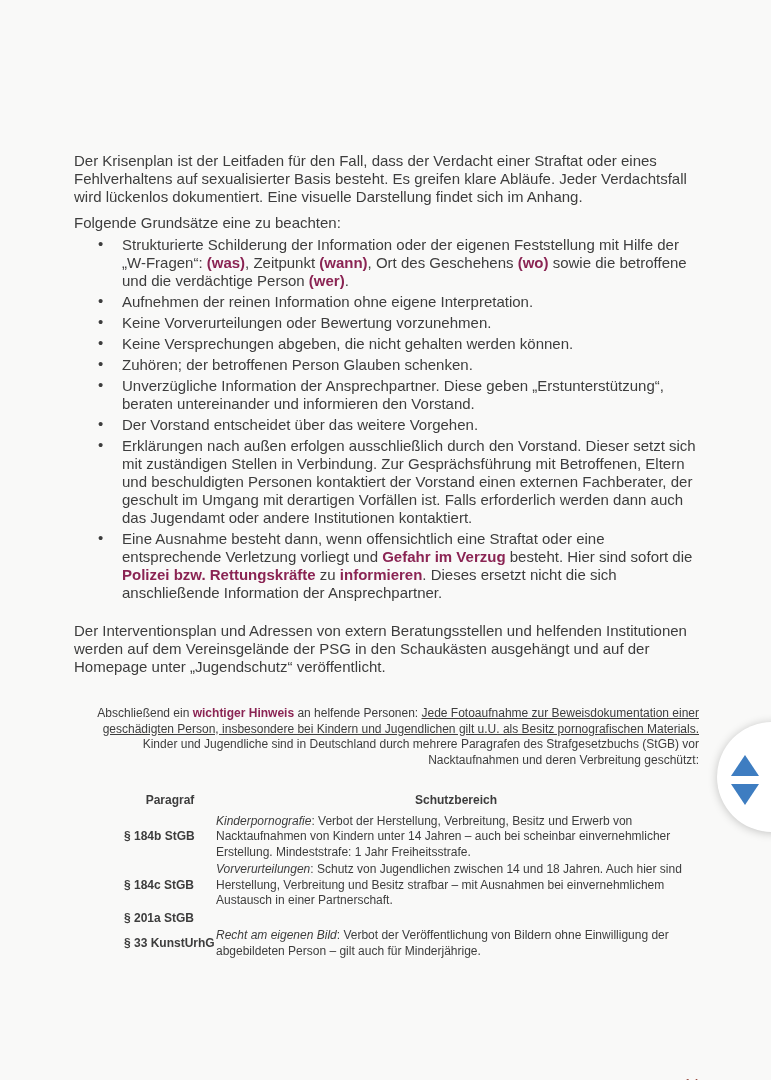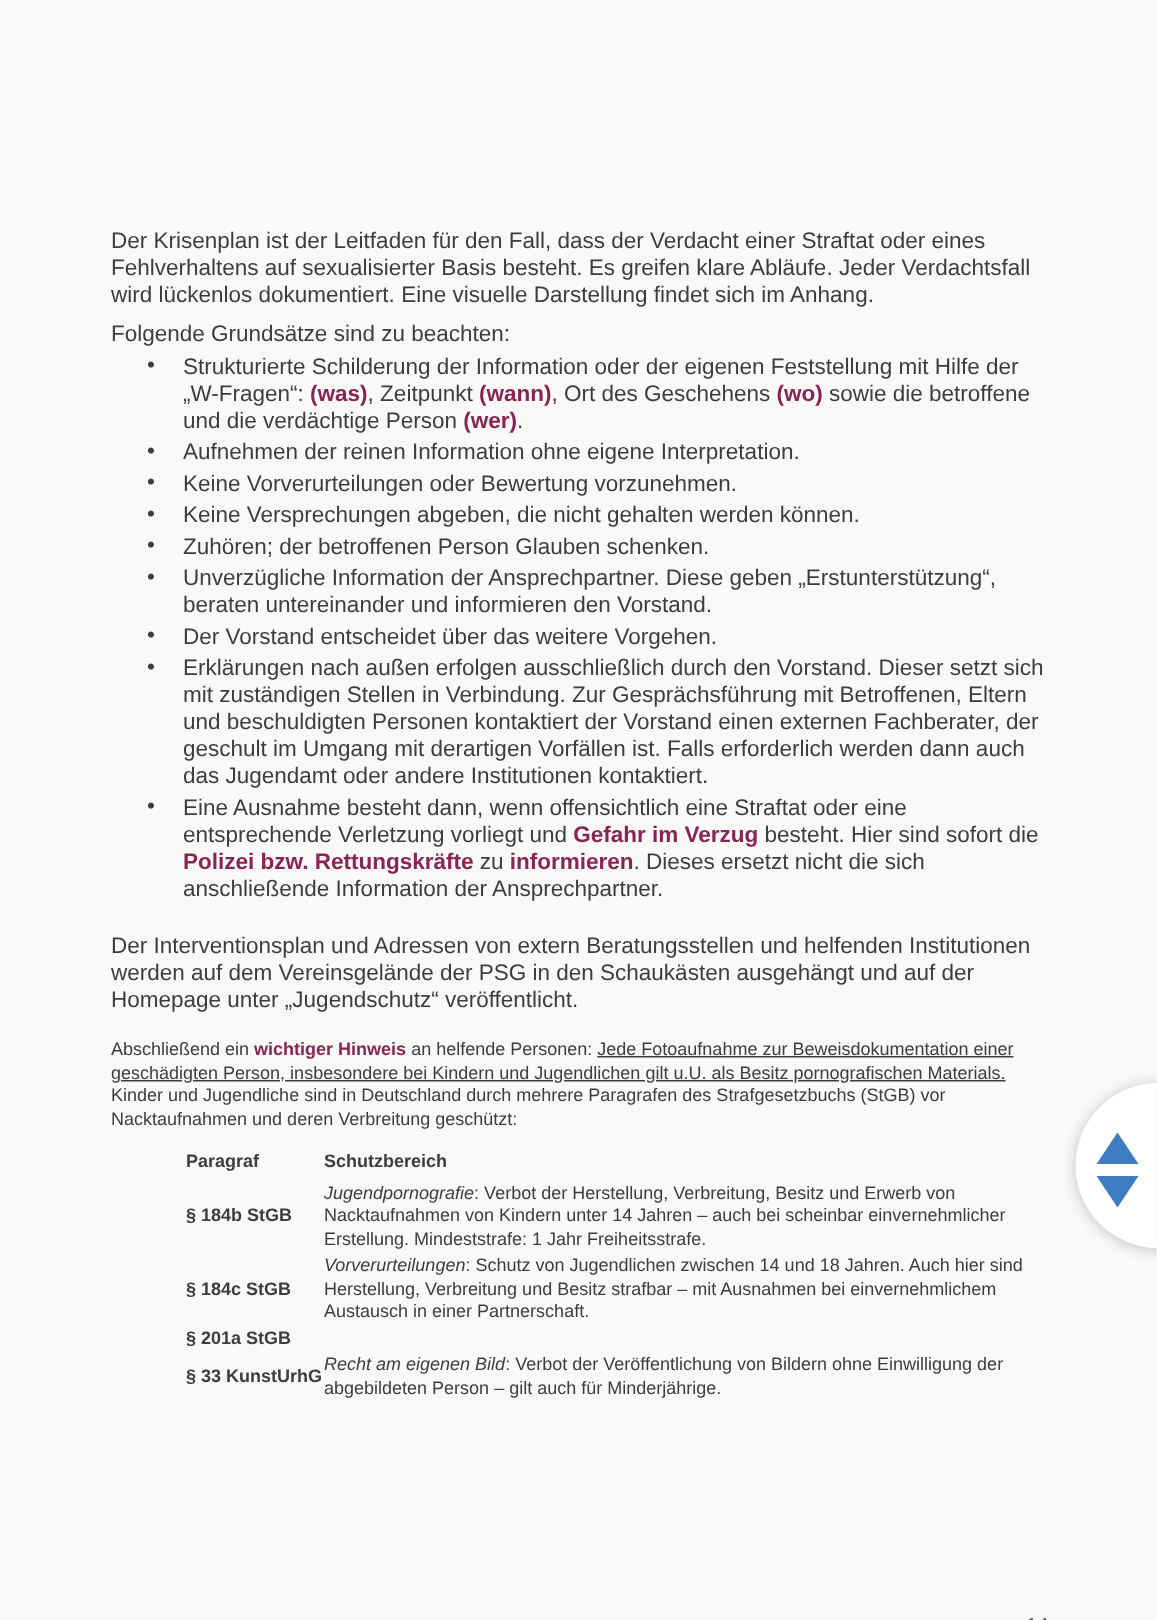--- a/index.html
+++ b/index.html
@@ -34,31 +34,31 @@
     list-style: none; margin: 4px 0 0 0; padding: 0;
     font-size: 15px; line-height: 18px;
   }
   ul.principles li { position: relative; padding-left: 48px; margin-bottom: 3px; }
   ul.principles li::before {
     content: "\2022";
     position: absolute; left: 24px; top: -1px;
     font-size: 15px;
   }
   p.plan-para { margin-top: 20px; }
-  p.notice { margin-top: 16px; font-size: 12px; line-height: 15.5px; }
+  p.notice { margin-top: 30px; font-size: 12px; line-height: 15.5px; text-align: right; }
   .seg-em { font-weight: bold; color: var(--accent); }
   .seg-underline { text-decoration: underline; }
   .seg-italic { font-style: italic; }
   .law-table {
     margin: 13px 0 0 50px; width: 572px;
     font-size: 12px; line-height: 15.5px;
   }
   .lt-header, .lt-row { display: grid; grid-template-columns: 92px 480px; }
   .lt-header { font-weight: bold; margin-bottom: 5px; }
-  .lt-header > div { text-align: left; }
+  .lt-header > div { text-align: center; margin-top: 12px; }
   .lt-row { align-items: center; margin-bottom: 2px; }
   .lt-label { font-weight: bold; }
   .page-number {
     position: absolute; top: 1076px; right: 72px;
     font-size: 13.5px; color: var(--page-num);
   }
   .scroll-widget {
     position: absolute; left: 717px; top: 722px;
     width: 110px; height: 110px; border-radius: 50%;
     background: #ffffff;
@@ -81,21 +81,21 @@
     cursor: pointer;
   }
 </style>
 </head>
 <body>
 
 <div class="doc">
 
   <p class="body">Der Krisenplan ist der Leitfaden für den Fall, dass der Verdacht einer Straftat oder eines Fehlverhaltens auf sexualisierter Basis besteht. Es greifen klare Abläufe. Jeder Verdachtsfall wird lückenlos dokumentiert. Eine visuelle Darstellung findet sich im Anhang.</p>
 
-  <p class="body lead-in">Folgende Grundsätze sind zu beachten:</p>
+  <p class="body lead-in">Folgende Grundsätze eine zu beachten:</p>
 
   <ul class="principles">
       <li><span>Strukturierte Schilderung der Information oder der eigenen Feststellung mit Hilfe der „W-Fragen“:  </span><span class="seg-em">(was)</span><span>, Zeitpunkt </span><span class="seg-em">(wann)</span><span>, Ort des Geschehens </span><span class="seg-em">(wo)</span><span> sowie die betroffene und die verdächtige Person </span><span class="seg-em">(wer)</span><span>.</span></li>
       <li><span>Aufnehmen der reinen Information ohne eigene Interpretation.</span></li>
       <li><span>Keine Vorverurteilungen oder Bewertung vorzunehmen.</span></li>
       <li><span>Keine Versprechungen abgeben, die nicht gehalten werden können.</span></li>
       <li><span>Zuhören; der betroffenen Person Glauben schenken.</span></li>
       <li><span>Unverzügliche Information der Ansprechpartner. Diese geben „Erstunterstützung“, beraten untereinander und  informieren den Vorstand.</span></li>
       <li><span>Der Vorstand entscheidet über das weitere Vorgehen.</span></li>
       <li><span>Erklärungen nach außen erfolgen ausschließlich durch den Vorstand. Dieser setzt sich mit zuständigen Stellen in Verbindung. Zur Gesprächsführung mit Betroffenen, Eltern und beschuldigten Personen kontaktiert der Vorstand einen externen Fachberater, der geschult im Umgang mit derartigen Vorfällen ist. Falls erforderlich werden dann auch das Jugendamt oder andere Institutionen kontaktiert.</span></li>
@@ -107,21 +107,21 @@
   <p class="notice"><span>Abschließend ein </span><span class="seg-em">wichtiger Hinweis</span><span> an helfende Personen: </span><span class="seg-underline">Jede Fotoaufnahme zur Beweisdokumentation einer geschädigten Person, insbesondere bei Kindern und Jugendlichen gilt u.U. als Besitz pornografischen Materials.</span><span> Kinder und Jugendliche sind in Deutschland durch mehrere Paragrafen des Strafgesetzbuchs (StGB) vor Nacktaufnahmen und deren Verbreitung geschützt:</span></p>
 
   <div class="law-table">
     <div class="lt-header">
       <div>Paragraf</div>
       <div>Schutzbereich</div>
     </div>
     <div>
         <div class="lt-row">
           <div class="lt-label">§ 184b StGB</div>
-          <div class="lt-desc"><span class="seg-italic">Jugendpornografie</span><span>: Verbot der Herstellung, Verbreitung, Besitz und Erwerb von Nacktaufnahmen von Kindern unter 14 Jahren – auch bei scheinbar einvernehmlicher Erstellung. Mindeststrafe: 1 Jahr Freiheitsstrafe.</span></div>
+          <div class="lt-desc"><span class="seg-italic">Kinderpornografie</span><span>: Verbot der Herstellung, Verbreitung, Besitz und Erwerb von Nacktaufnahmen von Kindern unter 14 Jahren – auch bei scheinbar einvernehmlicher Erstellung. Mindeststrafe: 1 Jahr Freiheitsstrafe.</span></div>
         </div>
         <div class="lt-row">
           <div class="lt-label">§ 184c StGB</div>
           <div class="lt-desc"><span class="seg-italic">Vorverurteilungen</span><span>: Schutz von Jugendlichen zwischen 14 und 18 Jahren. Auch hier sind Herstellung, Verbreitung und Besitz strafbar – mit Ausnahmen bei einvernehmlichem Austausch in einer Partnerschaft.</span></div>
         </div>
         <div class="lt-row">
           <div class="lt-label">§ 201a StGB</div>
         </div>
         <div class="lt-row">
           <div class="lt-label">§ 33 KunstUrhG</div>

